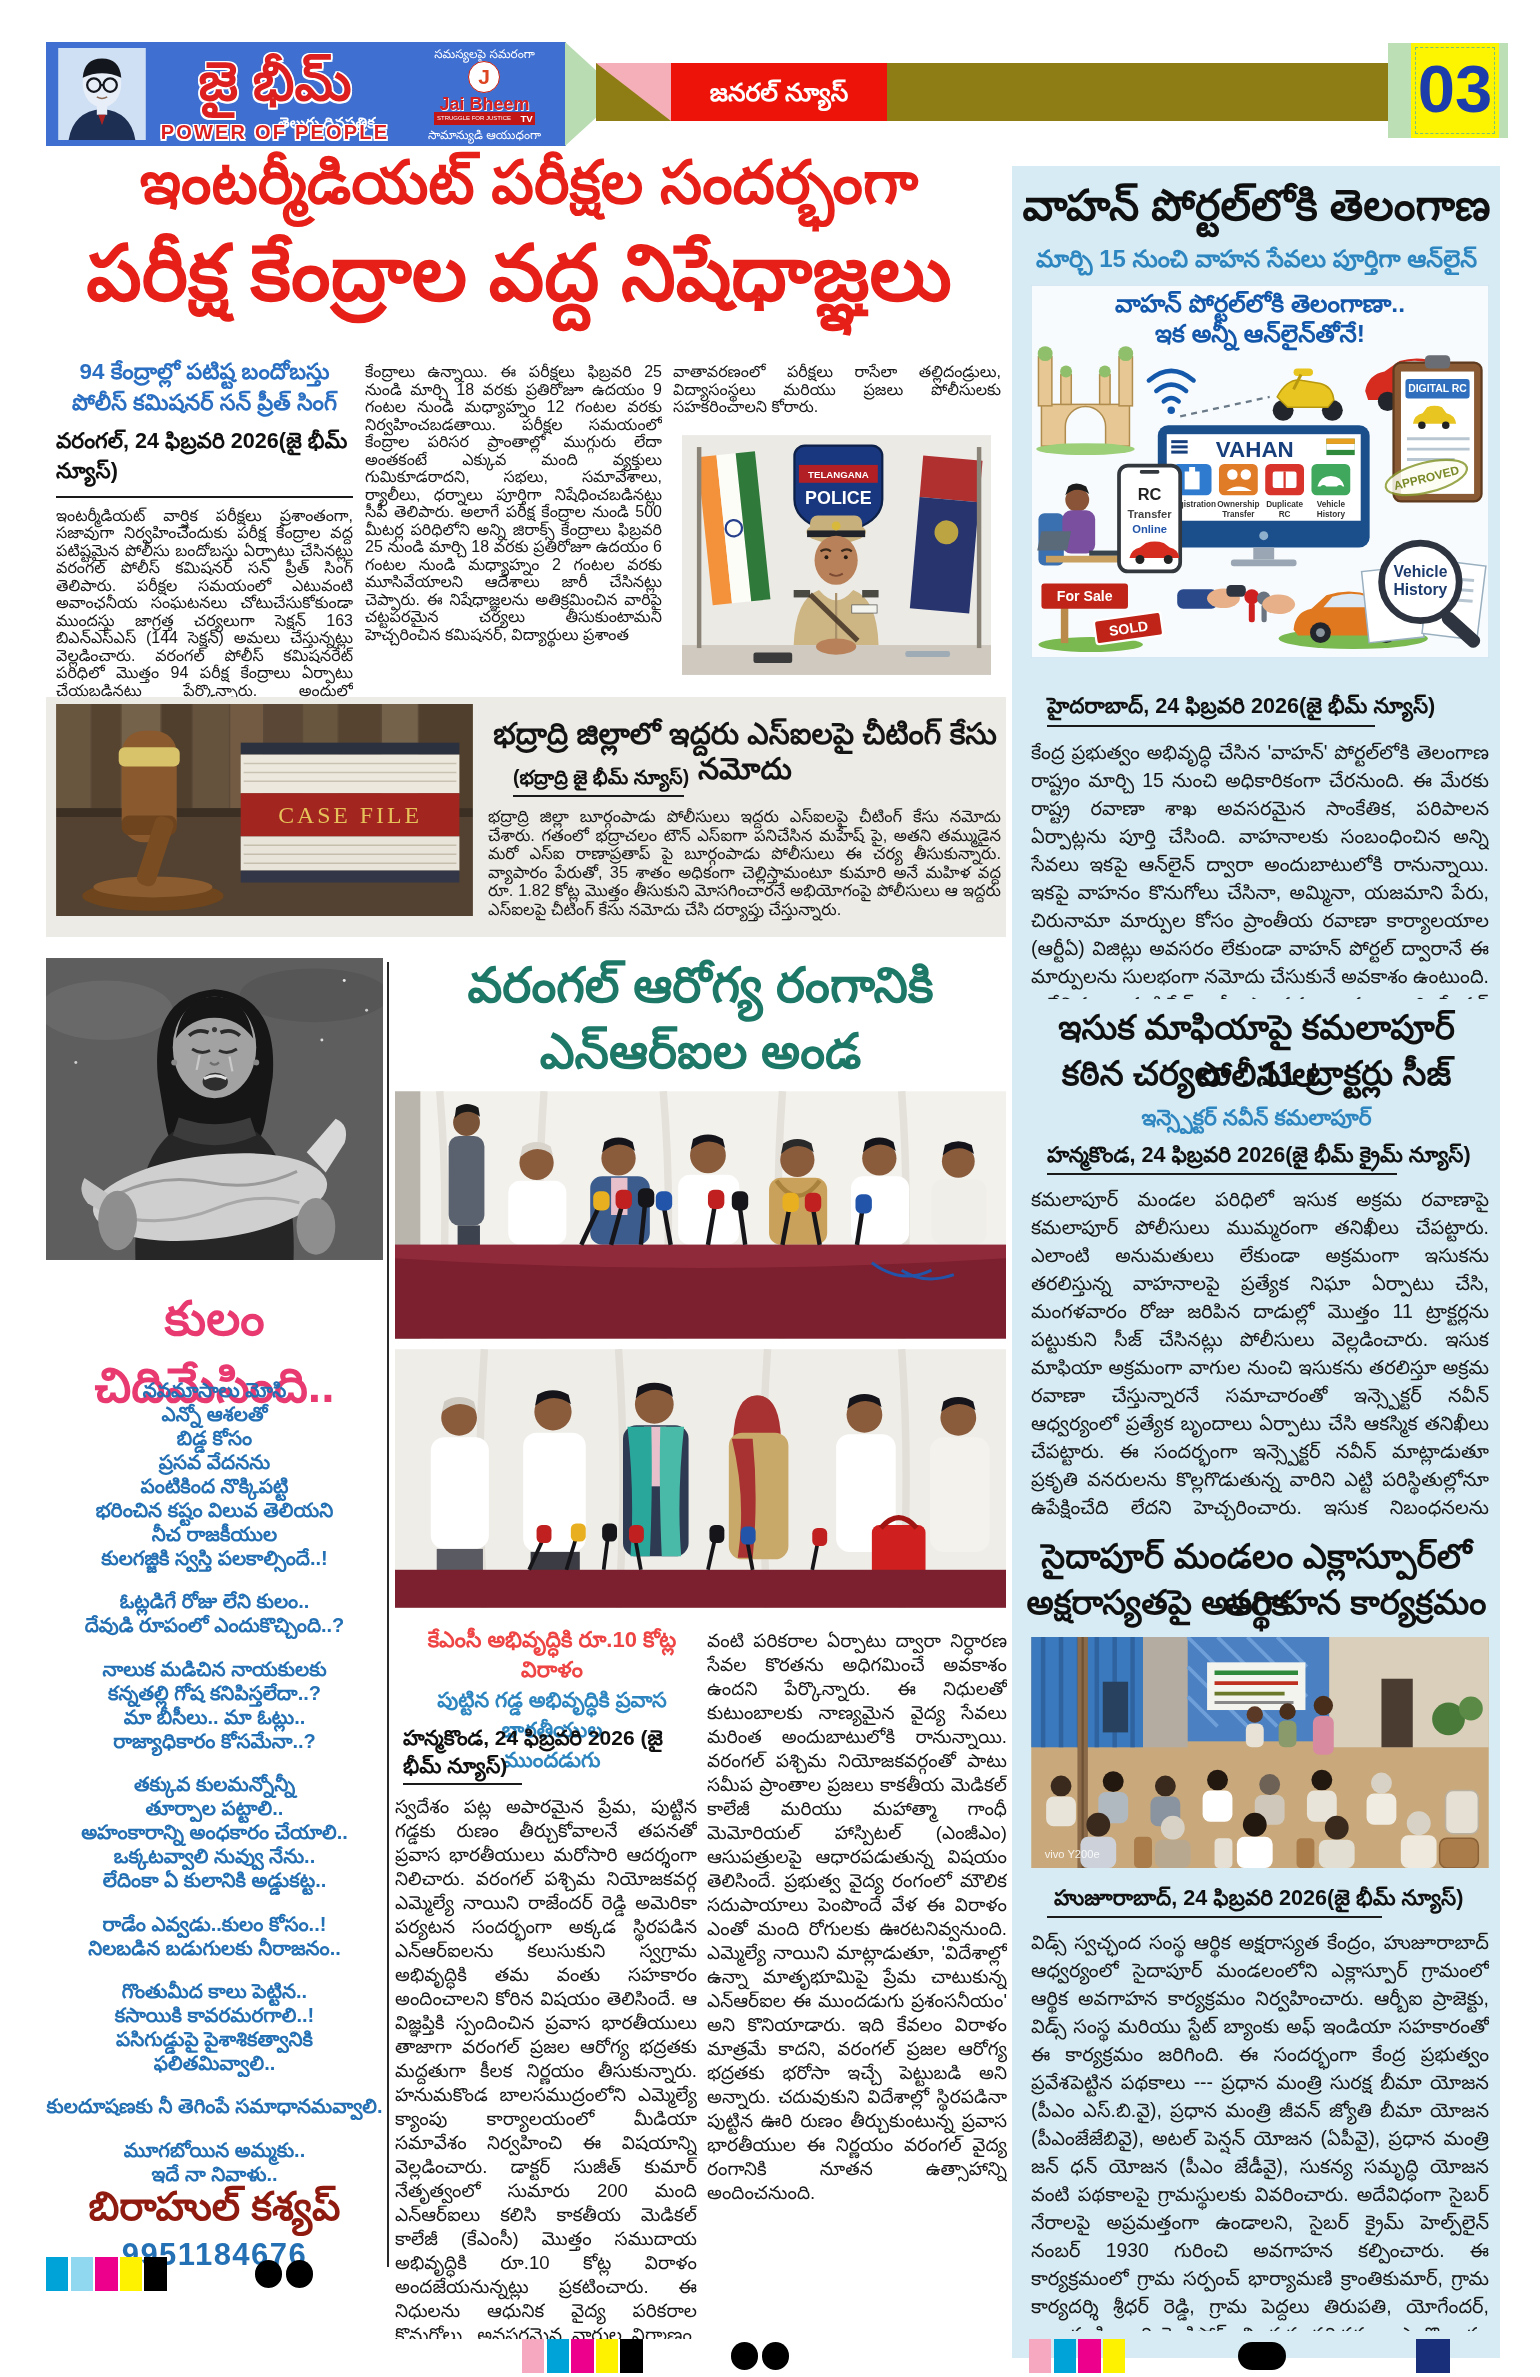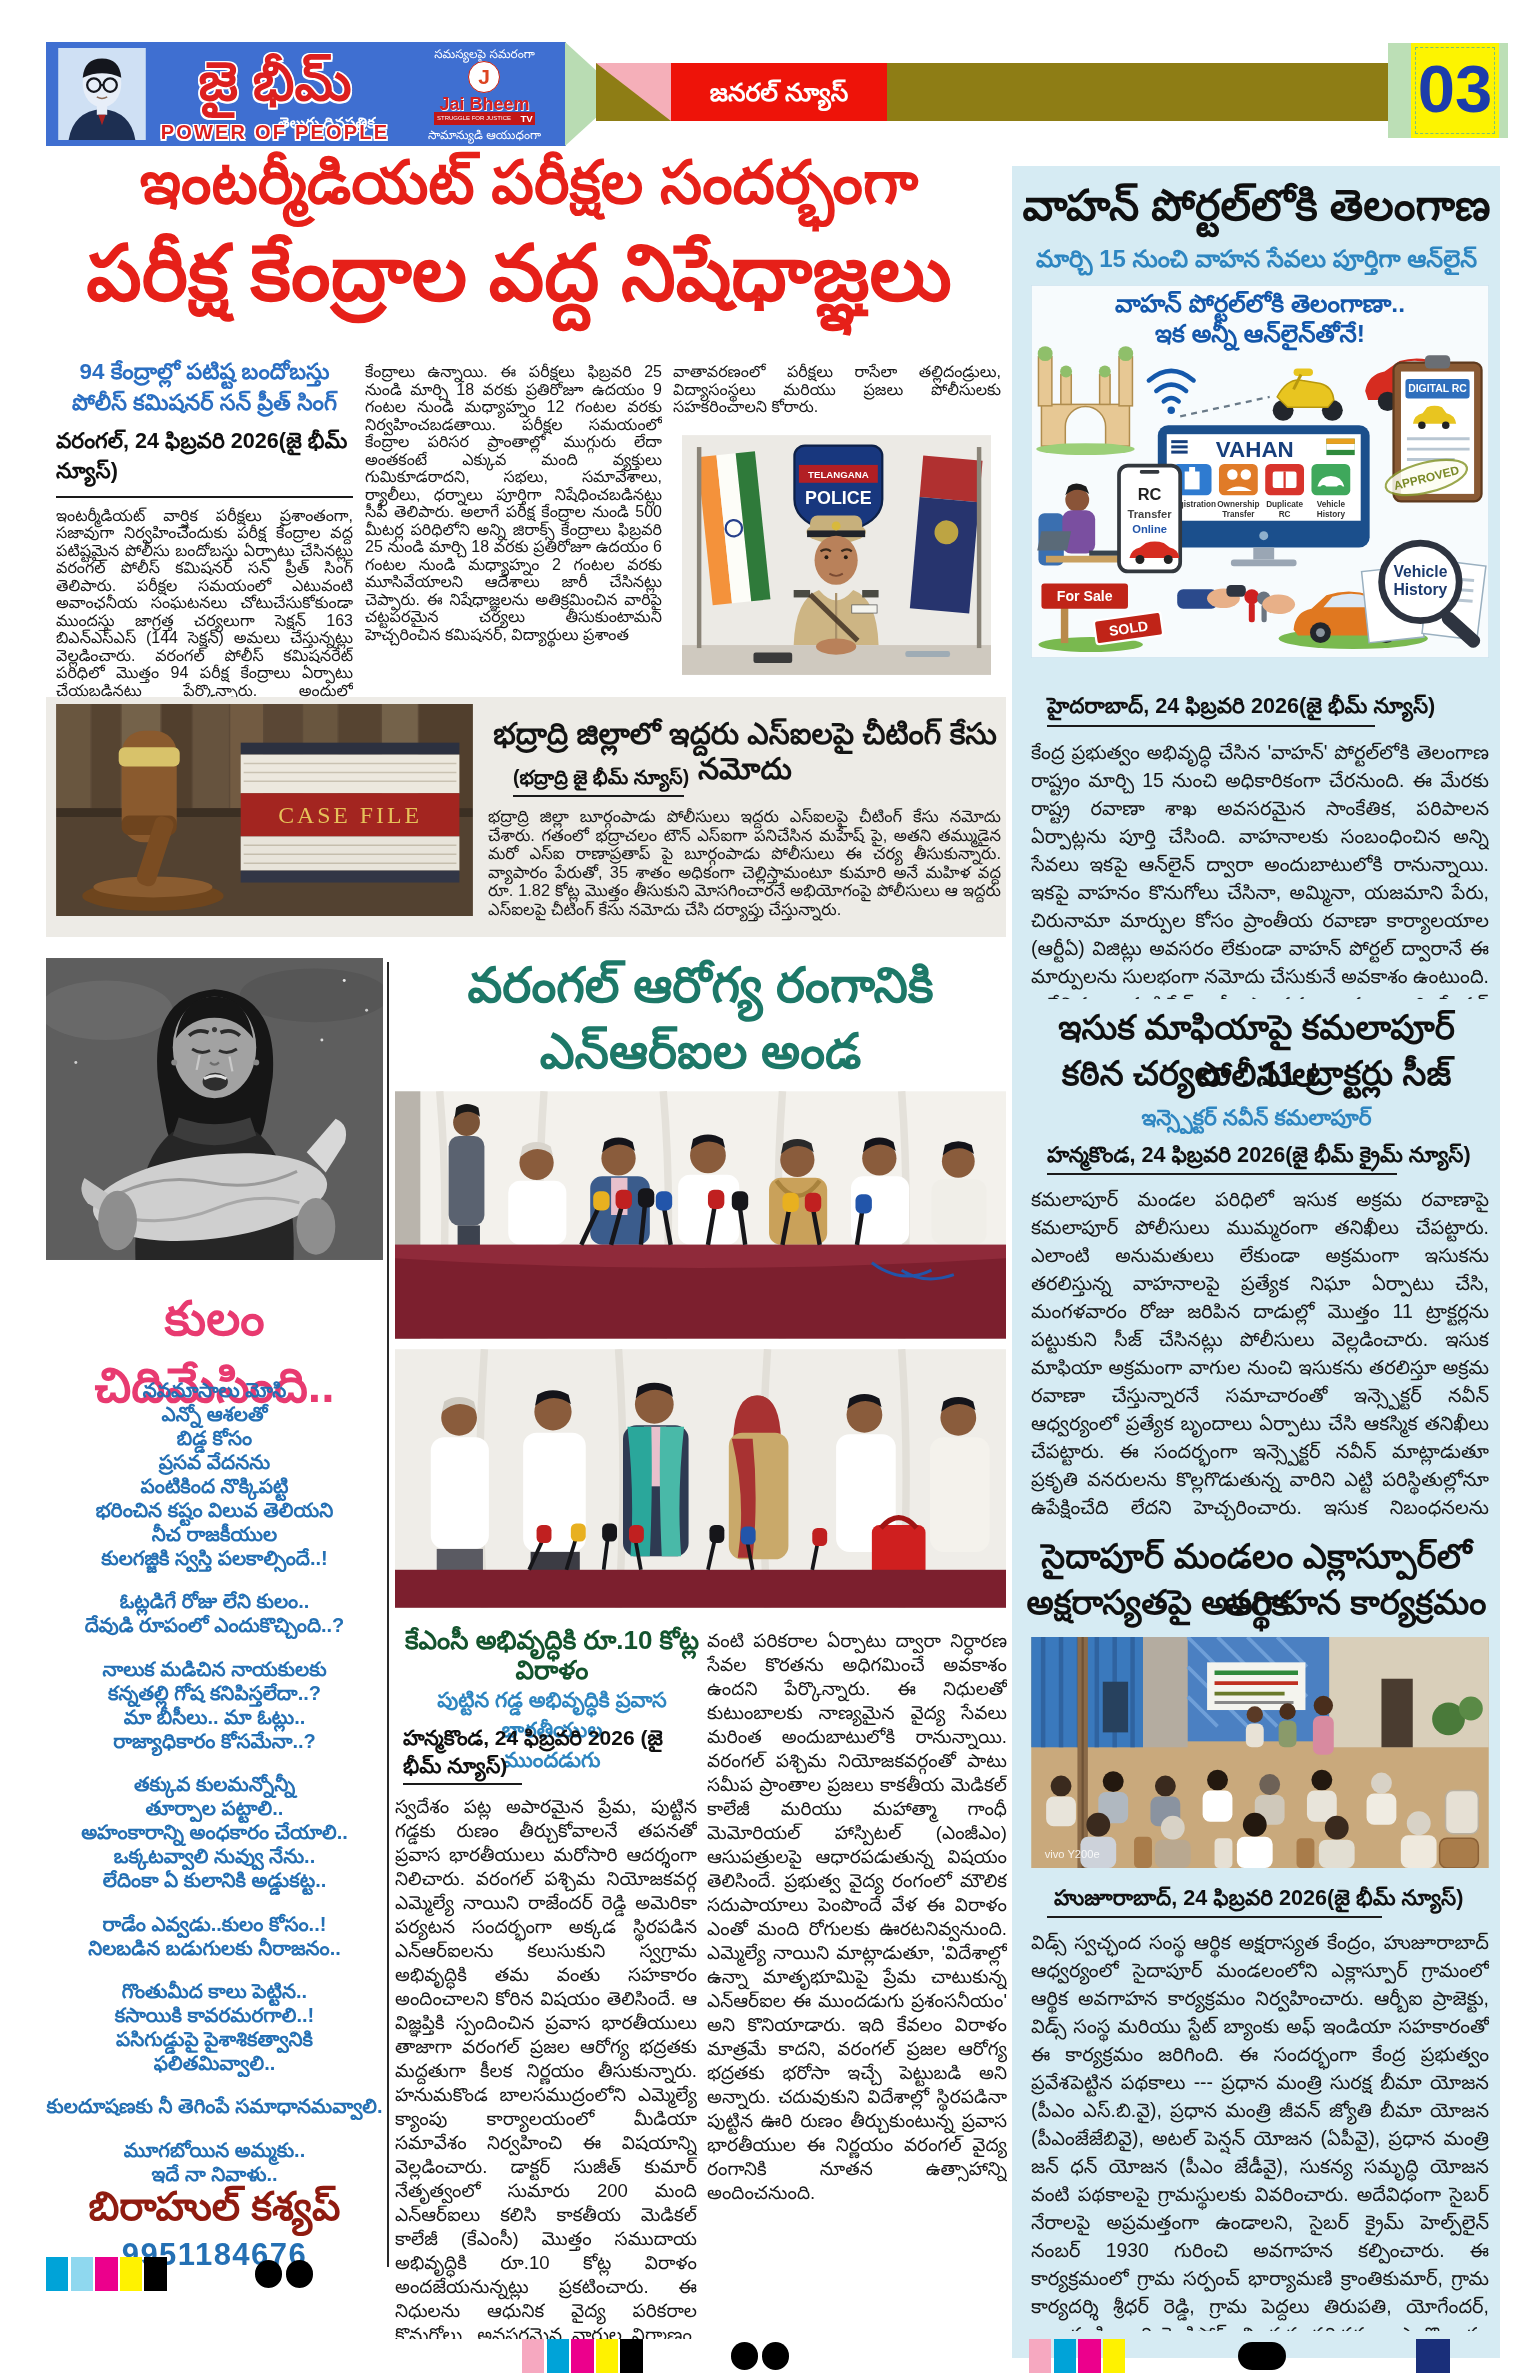--- a/index.html
+++ b/index.html
@@ -630,21 +630,21 @@
     <rect x="190" y="236" width="20" height="24" rx="7" fill="#c02020"></rect>
     <rect x="236" y="234" width="20" height="24" rx="7" fill="#e8b020"></rect>
     <rect x="278" y="234" width="20" height="24" rx="7" fill="#16161a"></rect>
     <rect x="314" y="236" width="20" height="24" rx="7" fill="#c02020"></rect>
     <rect x="422" y="236" width="20" height="24" rx="7" fill="#16161a"></rect>
     <rect x="464" y="238" width="20" height="24" rx="7" fill="#2255aa"></rect>
     <rect x="560" y="240" width="20" height="24" rx="7" fill="#c02020"></rect>
   </svg>
 
   <div class="abs" style="left:403px;top:1625px;width:298px;">
-    <div class="blue-sub" style="font-size:26px;line-height:30px;color:#14532d;">కేఎంసీ అభివృద్ధికి రూ.10 కోట్ల విరాళం</div>
+    <div class="blue-sub" style="font-size:22px;line-height:30px;color:#ef4444;">కేఎంసీ అభివృద్ధికి రూ.10 కోట్ల విరాళం</div>
     <div class="blue-sub" style="font-size:21px;line-height:30px;color:#2e86c1;">పుట్టిన గడ్డ అభివృద్ధికి ప్రవాస భారతీయుల</div>
     <div class="blue-sub" style="font-size:21px;line-height:30px;color:#2e86c1;">ముందడుగు</div>
   </div>
   <div class="abs dateline" style="left:403px;top:1724px;width:298px;font-size:21px;line-height:28px;">హన్మకొండ, 24 ఫిబ్రవరి 2026 (జై భీమ్ న్యూస్)</div>
   <div class="rule" style="left:403px;top:1783px;width:119px;"></div>
   <div class="abs bt bt-nri" style="left:395px;top:1795px;width:302px;height:544px;">స్వదేశం పట్ల అపారమైన ప్రేమ, పుట్టిన గడ్డకు రుణం తీర్చుకోవాలనే తపనతో ప్రవాస భారతీయులు మరోసారి ఆదర్శంగా నిలిచారు. వరంగల్ పశ్చిమ నియోజకవర్గ ఎమ్మెల్యే నాయిని రాజేందర్ రెడ్డి అమెరికా పర్యటన సందర్భంగా అక్కడ స్థిరపడిన ఎన్ఆర్ఐలను కలుసుకుని స్వగ్రామ అభివృద్ధికి తమ వంతు సహకారం అందించాలని కోరిన విషయం తెలిసిందే. ఆ విజ్ఞప్తికి స్పందించిన ప్రవాస భారతీయులు తాజాగా వరంగల్ ప్రజల ఆరోగ్య భద్రతకు మద్దతుగా కీలక నిర్ణయం తీసుకున్నారు. హనుమకొండ బాలసముద్రంలోని ఎమ్మెల్యే క్యాంపు కార్యాలయంలో మీడియా సమావేశం నిర్వహించి ఈ విషయాన్ని వెల్లడించారు. డాక్టర్ సుజీత్ కుమార్ నేతృత్వంలో సుమారు 200 మంది ఎన్ఆర్ఐలు కలిసి కాకతీయ మెడికల్ కాలేజీ (కేఎంసీ) మొత్తం సముదాయ అభివృద్ధికి రూ.10 కోట్ల విరాళం అందజేయనున్నట్లు ప్రకటించారు. ఈ నిధులను ఆధునిక వైద్య పరికరాల కొనుగోలు, అవసరమైన వార్డుల నిర్మాణం, అత్యవసర విభాగాల బలోపేతం, రోగులకు మెరుగైన వసతుల కల్పన వంటి అంశాలకు వినియోగించనున్నారు. ముఖ్యంగా అత్యాధునిక సీటీ స్కాన్, ఎంఆర్ఐ</div>
   <div class="abs bt bt-nri" style="left:707px;top:1629px;width:300px;height:710px;">వంటి పరికరాల ఏర్పాటు ద్వారా నిర్ధారణ సేవల కొరతను అధిగమించే అవకాశం ఉందని పేర్కొన్నారు. ఈ నిధులతో కుటుంబాలకు నాణ్యమైన వైద్య సేవలు మరింత అందుబాటులోకి రానున్నాయి. వరంగల్ పశ్చిమ నియోజకవర్గంతో పాటు సమీప ప్రాంతాల ప్రజలు కాకతీయ మెడికల్ కాలేజీ మరియు మహాత్మా గాంధీ మెమోరియల్ హాస్పిటల్ (ఎంజీఎం) ఆసుపత్రులపై ఆధారపడుతున్న విషయం తెలిసిందే. ప్రభుత్వ వైద్య రంగంలో మౌలిక సదుపాయాలు పెంపొందే వేళ ఈ విరాళం ఎంతో మంది రోగులకు ఊరటనివ్వనుంది. ఎమ్మెల్యే నాయిని మాట్లాడుతూ, 'విదేశాల్లో ఉన్నా మాతృభూమిపై ప్రేమ చాటుకున్న ఎన్ఆర్ఐల ఈ ముందడుగు ప్రశంసనీయం' అని కొనియాడారు. ఇది కేవలం విరాళం మాత్రమే కాదని, వరంగల్ ప్రజల ఆరోగ్య భద్రతకు భరోసా ఇచ్చే పెట్టుబడి అని అన్నారు. చదువుకుని విదేశాల్లో స్థిరపడినా పుట్టిన ఊరి రుణం తీర్చుకుంటున్న ప్రవాస భారతీయుల ఈ నిర్ణయం వరంగల్ వైద్య రంగానికి నూతన ఉత్సాహాన్ని అందించనుంది.</div>
 
   <div class="abs" style="left:46px;top:2257px;">
     <span class="sq" style="background:#00a3d8;"></span><span class="sq" style="background:#8fd8ef;"></span><span class="sq" style="background:#ec008c;"></span><span class="sq" style="background:#fff200;"></span><span class="sq" style="background:#000000;"></span>

